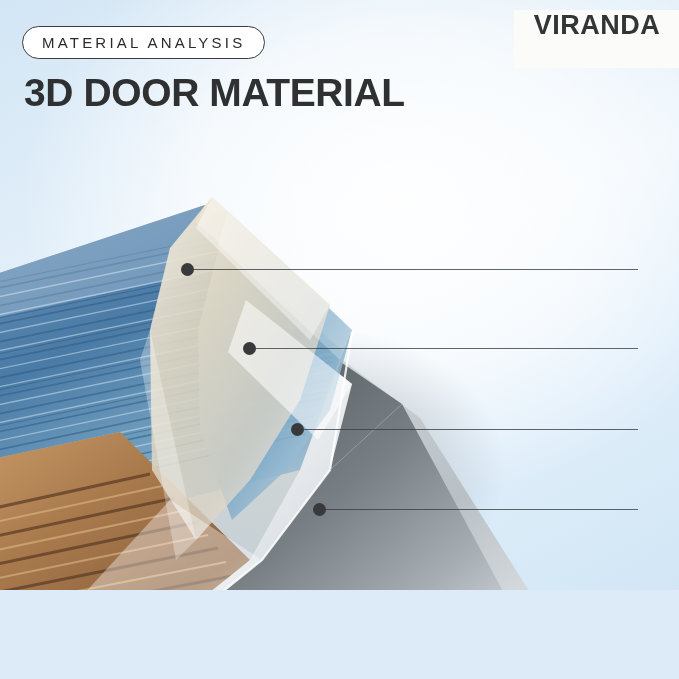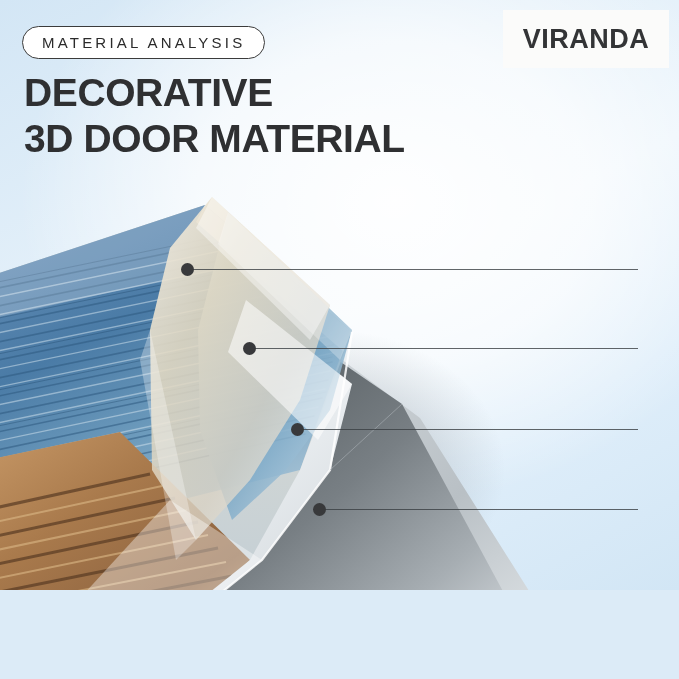--- a/index.html
+++ b/index.html
@@ -35,24 +35,24 @@
 
   #title {
     position:absolute; left:24px; top:70px;
     font-size:39px; font-weight:bold;
     line-height:1.17; letter-spacing:-0.4px;
     color:#2f3032; white-space:nowrap;
   }
   #title .ln { display:block; }
 
   #logo-box {
-    position:absolute; left:503px; top:10px;
+    position:absolute; left:514px; top:10px;
     width:166px; height:58px;
     background:#fbfbfa;
-    display:flex; align-items:center; justify-content:center;
+    display:flex; justify-content:center;
   }
   #logo-text {
     font-size:27px; font-weight:bold;
     letter-spacing:0.5px; color:#333436;
   }
 
   
   #art { position:absolute; inset:0; }
   #art svg { display:block; width:679px; height:679px; }
 
@@ -252,21 +252,20 @@
       <path d="M 352,332 L 330,470 L 262,560 L 150,650 L 20,700" fill="none" stroke="#ffffff" stroke-width="2.2" opacity="0.85"></path>
       <path d="M 402,404 L 330,470" fill="none" stroke="#aab1b6" stroke-width="1" opacity="0.6"></path>
     </svg>
   </div>
 
   <div id="badge">
     <span>MATERIAL ANALYSIS</span>
   </div>
 
   <h1 id="title">
-    <span class="ln">DECORATIVE</span>
     <span class="ln">3D DOOR MATERIAL</span>
   </h1>
 
   <div id="logo-box">
     <span id="logo-text">VIRANDA</span>
   </div>
 
   <div class="callout">
 
     <div class="leader" style="left:193px; top:269px; width:445px;"></div>

